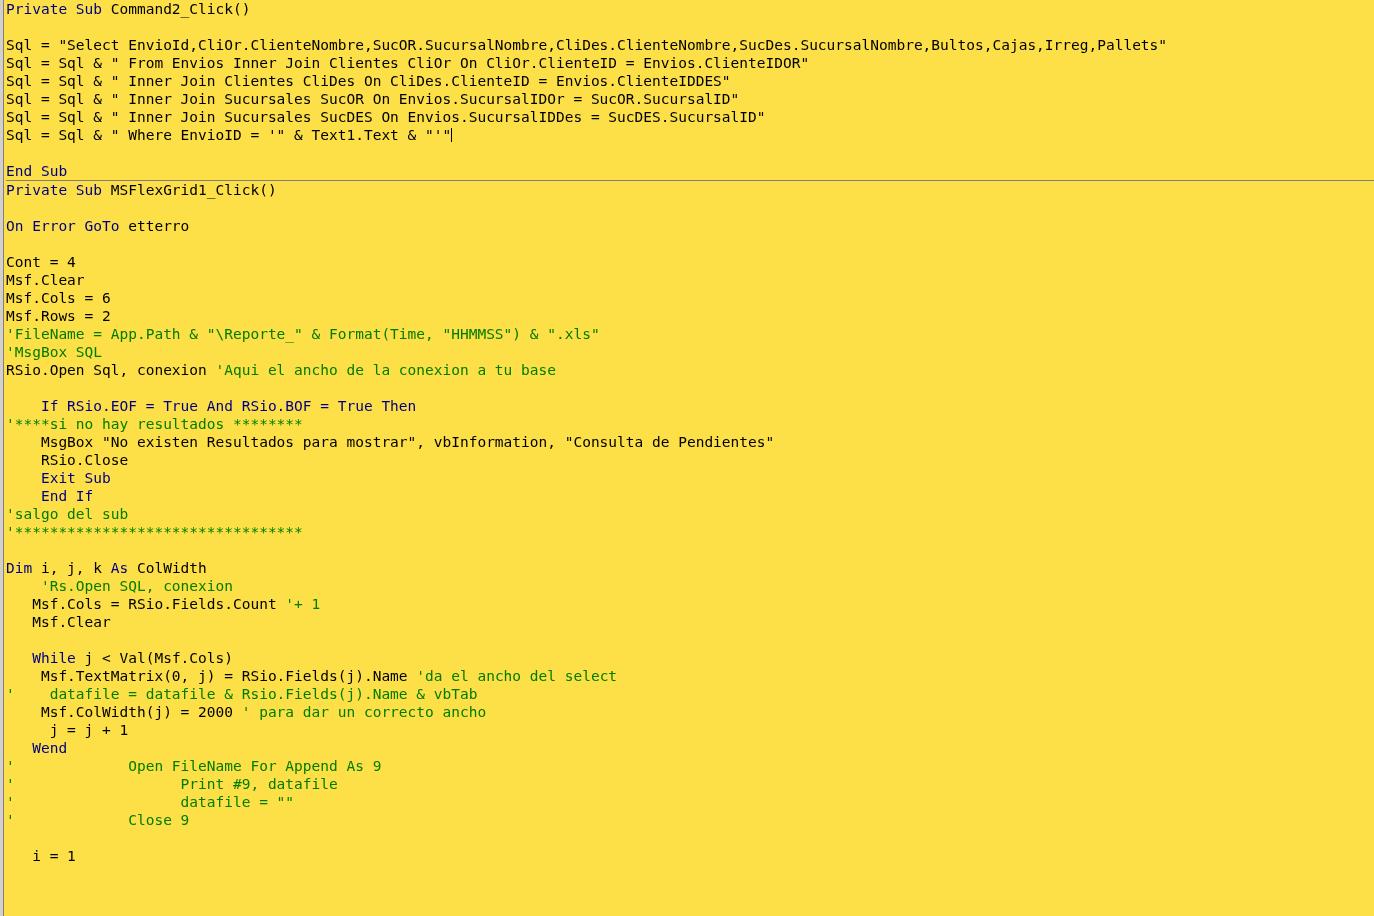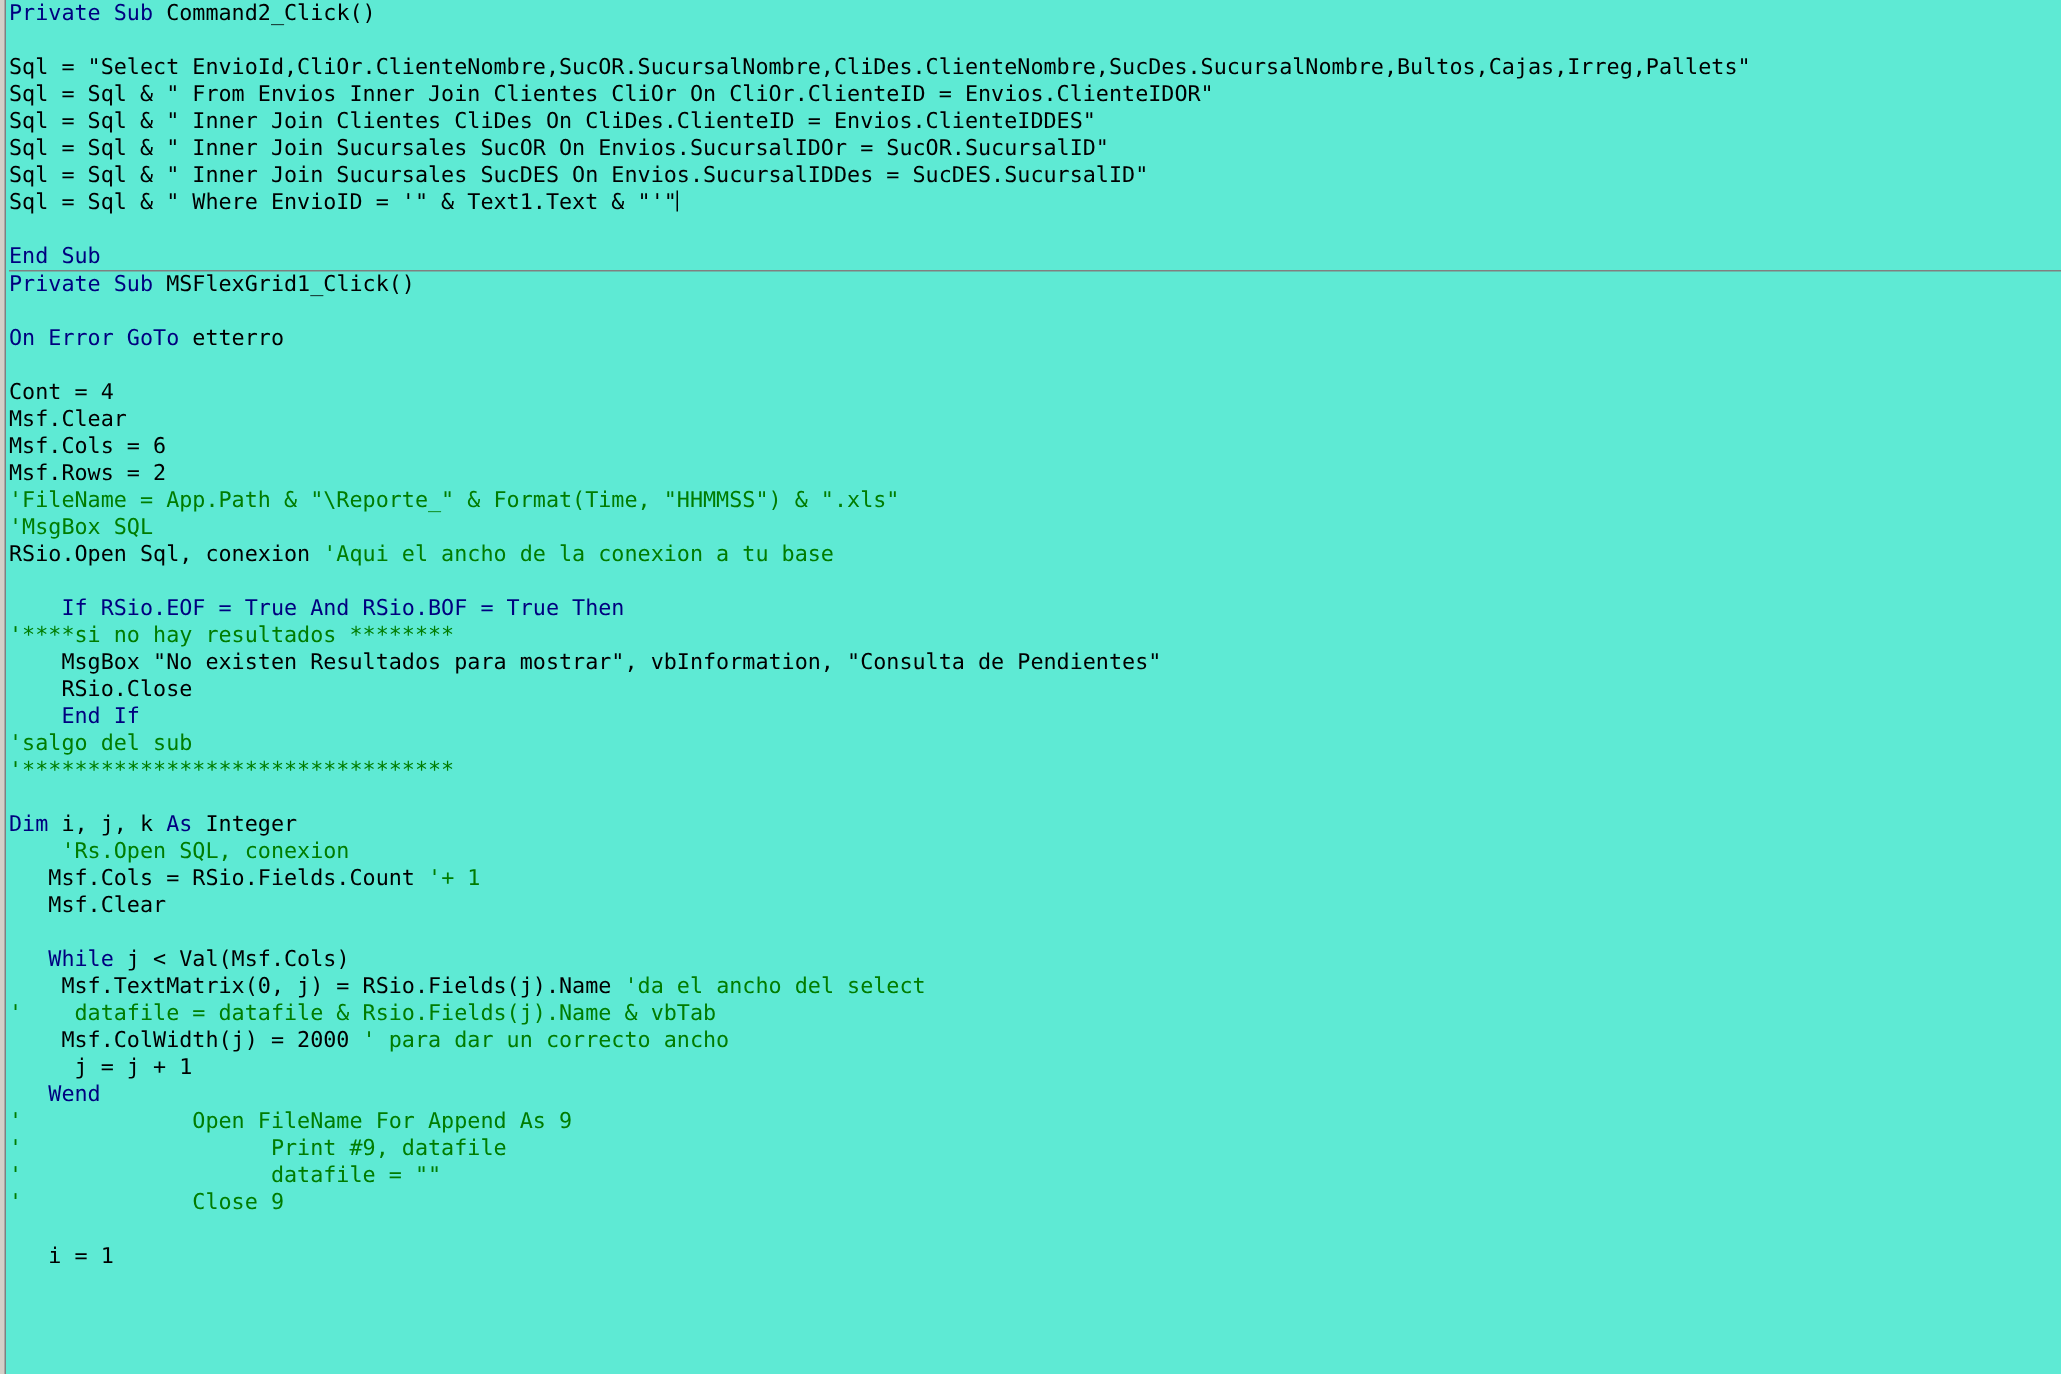--- a/index.html
+++ b/index.html
@@ -12,21 +12,21 @@
     width: 1374px;
     height: 916px;
     overflow: hidden;
     font-family: "DejaVu Sans Mono", "Liberation Mono", monospace;
   }
 
   #editor-window {
     position: relative;
     width: 1374px;
     height: 916px;
-    background: #5eead4;
+    background: #fde047;
     overflow: hidden;
     text-decoration: underline;
   }
 
   
   .margin-bar {
     position: absolute;
     left: 0;
     top: 0;
     width: 4px;
@@ -113,25 +113,26 @@
         <div class="code-line"><span class="txt">Msf.Cols = 6</span></div>
         <div class="code-line"><span class="txt">Msf.Rows = 2</span></div>
         <div class="code-line"><span class="cmt">'FileName = App.Path &amp; "\Reporte_" &amp; Format(Time, "HHMMSS") &amp; ".xls"</span></div>
         <div class="code-line"><span class="cmt">'MsgBox SQL</span></div>
         <div class="code-line"><span class="txt">RSio.Open Sql, conexion </span><span class="cmt">'Aqui el ancho de la conexion a tu base</span></div>
         <div class="code-line">&nbsp;</div>
         <div class="code-line"><span class="kw">    If RSio.EOF = True And RSio.BOF = True Then</span></div>
         <div class="code-line"><span class="cmt">'****si no hay resultados ********</span></div>
         <div class="code-line"><span class="txt">    MsgBox "No existen Resultados para mostrar", vbInformation, "Consulta de Pendientes"</span></div>
         <div class="code-line"><span class="txt">    RSio.Close</span></div>
+        <div class="code-line"><span class="kw">    Exit Sub</span></div>
         <div class="code-line"><span class="kw">    End If</span></div>
         <div class="code-line"><span class="cmt">'salgo del sub</span></div>
         <div class="code-line"><span class="cmt">'*********************************</span></div>
         <div class="code-line">&nbsp;</div>
-        <div class="code-line"><span class="kw">Dim </span><span class="txt">i, j, k </span><span class="kw">As </span><span class="txt">Integer</span></div>
+        <div class="code-line"><span class="kw">Dim </span><span class="txt">i, j, k </span><span class="kw">As </span><span class="txt">ColWidth</span></div>
         <div class="code-line"><span class="cmt">    'Rs.Open SQL, conexion</span></div>
         <div class="code-line"><span class="txt">   Msf.Cols = RSio.Fields.Count </span><span class="cmt">'+ 1</span></div>
         <div class="code-line"><span class="txt">   Msf.Clear</span></div>
         <div class="code-line">&nbsp;</div>
         <div class="code-line"><span class="kw">   While </span><span class="txt">j &lt; Val(Msf.Cols)</span></div>
         <div class="code-line"><span class="txt">    Msf.TextMatrix(0, j) = RSio.Fields(j).Name </span><span class="cmt">'da el ancho del select</span></div>
         <div class="code-line"><span class="cmt">'    datafile = datafile &amp; Rsio.Fields(j).Name &amp; vbTab</span></div>
         <div class="code-line"><span class="txt">    Msf.ColWidth(j) = 2000 </span><span class="cmt">' para dar un correcto ancho</span></div>
         <div class="code-line"><span class="txt">     j = j + 1</span></div>
         <div class="code-line"><span class="kw">   Wend</span></div>

